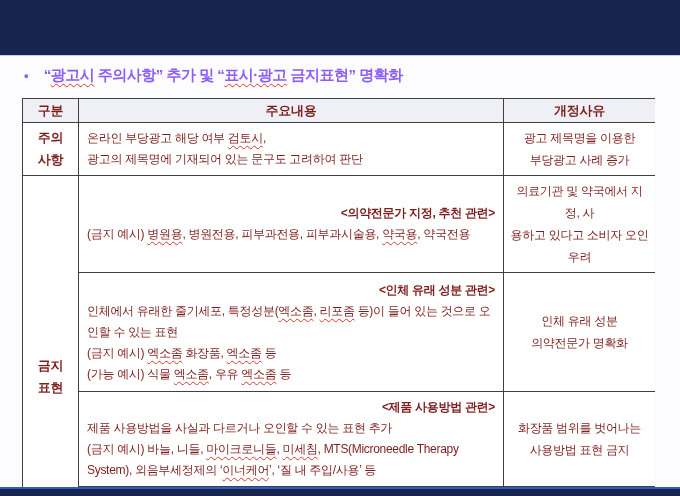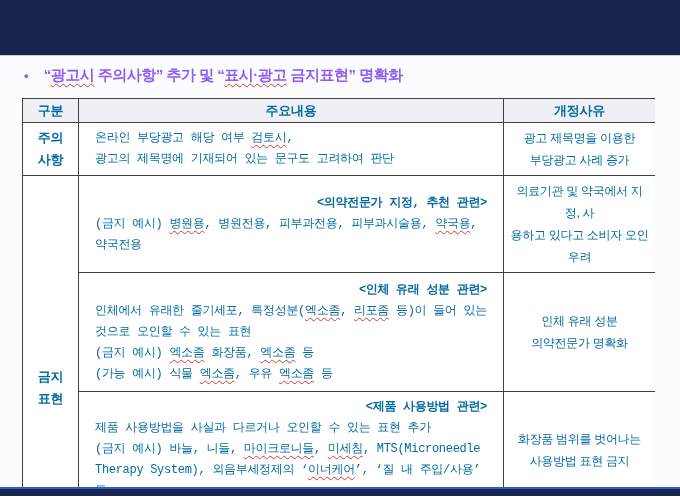--- a/index.html
+++ b/index.html
@@ -26,30 +26,30 @@
     text-decoration-style:wavy;
     text-decoration-color:#cf3b2f;
     text-decoration-thickness:1px;
     text-underline-offset:3px;
   }
   .table-wrap{
     position:absolute;top:98px;left:22px;width:633px;height:391px;overflow:hidden;
   }
   table{border-collapse:collapse;table-layout:fixed;width:633px;}
   col.c1{width:56px;}  col.c2{width:425px;}  col.c3{width:152px;}
-  td{border:1px solid #404040;font-size:12px;color:#0369a1;vertical-align:middle;letter-spacing:-0.3px;}
+  td{border:1px solid #404040;font-size:12px;color:#7f1d1d;vertical-align:middle;letter-spacing:-0.3px;}
   tr.r-head{height:24px;}
   tr.r1{height:44px;}
   tr.rs0{height:59px;}
   tr.rs1{height:119px;}
   tr.rs2{height:84px;margin-left:48px;}
   tr.rs3{height:92px;}
   .hcell{background:#eef0f6;font-weight:bold;text-align:center;font-size:13px;padding:2px;}
   .cat{font-weight:bold;text-align:center;font-size:13px;line-height:22px;background:#ffffff;}
-  .content{padding:5px 16px;background:#ffffff;font-family:Liberation Mono, monospace;}
+  .content{padding:5px 8px;background:#ffffff;}
   .cl{margin:0;line-height:21px;}
   .bold{font-weight:bold;text-align:right;}
   .reason{text-align:center;line-height:22px;padding:4px 6px;background:#ffffff;}
   .bottom-bar{
     position:absolute;left:0;bottom:0;width:680px;height:9px;
     background:#17254e;border-top:2px solid #2f5bc4;box-sizing:border-box;
   }
 </style>
 </head>
 <body>

